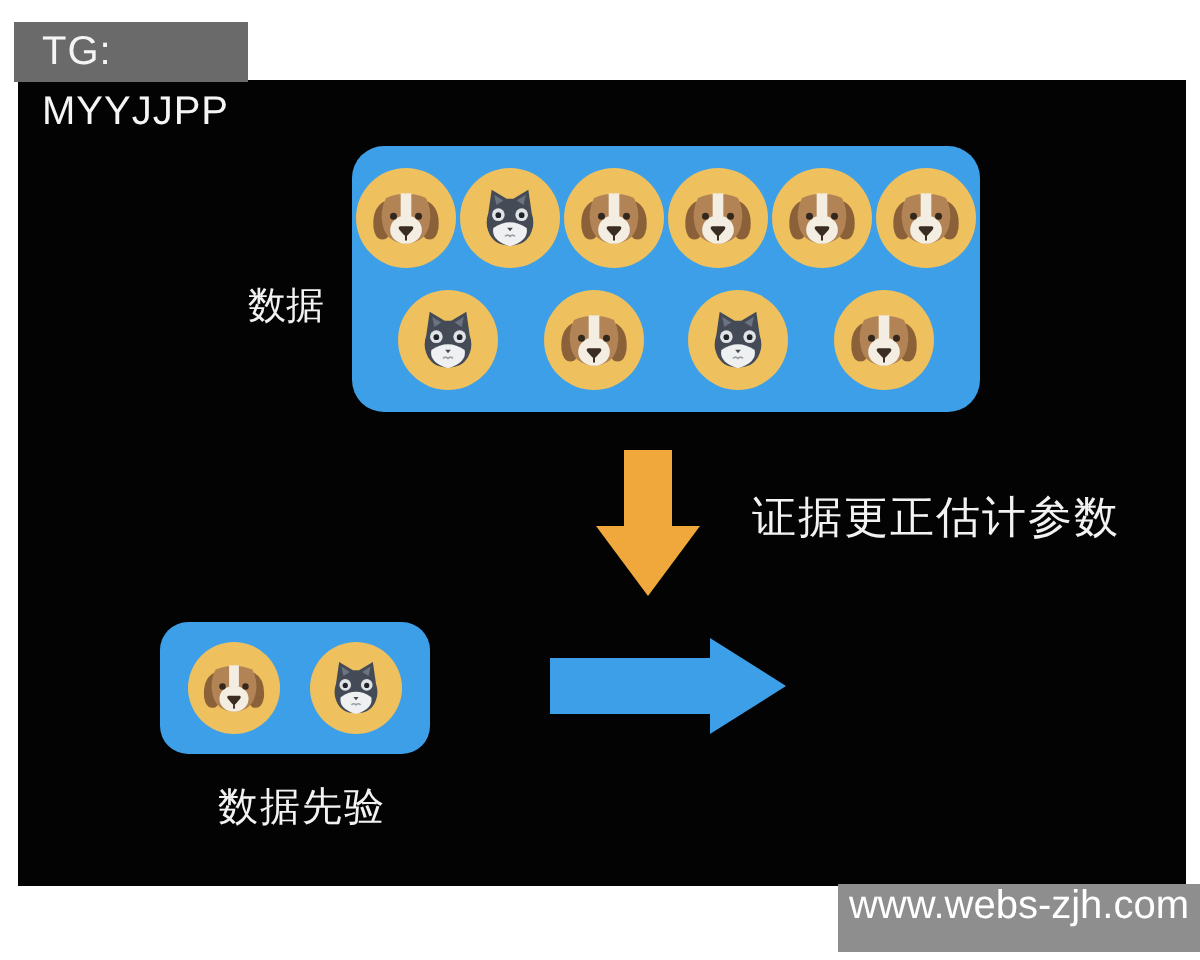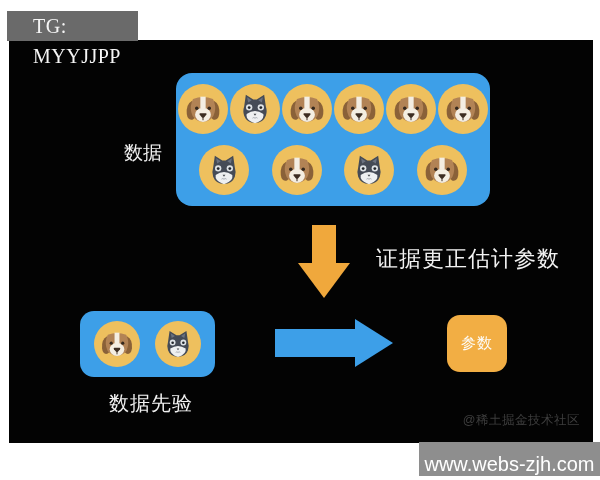--- a/index.html
+++ b/index.html
@@ -5,25 +5,24 @@
   html,body{margin:0;padding:0;background:#ffffff;}
   .page{
     position:relative;width:600px;height:480px;background:#ffffff;overflow:hidden;
     font-family:"Liberation Sans","DejaVu Sans",sans-serif;
   }
   .canvas{
     position:absolute;left:9px;top:40px;width:584px;height:403px;
     background:var(--canvas-black,#030303);
   }
   .tg-badge{
-    position:absolute;left:7px;top:11px;width:131px;height:30px;
+    position:absolute;left:7px;top:11px;width:117px;height:30px;
     background:var(--badge-gray,#6a6a6a);color:#f5f5f5;
-    font-size:20px;line-height:30px;padding-left:26px;box-sizing:border-box;
+    font-size:20px;line-height:30px;padding-left:14px;box-sizing:border-box;
     letter-spacing:0.5px;
-    font-family:Liberation Serif, serif;
   }
   .data-box{
     position:absolute;left:176px;top:73px;width:314px;height:133px;
     background:var(--box-blue,#3d9fe8);border-radius:16px;
     display:flex;flex-wrap:wrap;justify-content:space-evenly;align-content:center;
     row-gap:11px;
   }
   .data-box .animal{width:50px;height:50px;display:block;}
   .prior-box{
     position:absolute;left:80px;top:311px;width:135px;height:66px;
@@ -44,21 +43,21 @@
     display:flex;align-items:center;justify-content:center;
     color:#fdfdfb;font-size:15px;letter-spacing:1px;
   }
   .watermark{
     position:absolute;right:20px;top:412px;font-size:12.5px;color:#3e3e3e;
     letter-spacing:0.5px;
   }
   .site-bar{
     position:absolute;left:419px;top:442px;width:181px;height:34px;
     background:var(--bar-gray,#8e8e8e);color:#ffffff;
-    display:flex;align-items:flex-end;justify-content:center;font-size:20px;
+    display:flex;align-items:flex-start;justify-content:center;font-size:20px;
   }
 </style>
 </head>
 <body>
 
 <div class="page">
 
   <div class="canvas"></div>
 
   <div class="tg-badge">
@@ -239,23 +238,19 @@
 </div>
 
   <div class="lbl lbl-prior">数据先验</div>
 
   <svg class="arrow-right" width="118" height="48" viewBox="0 0 118 48">
     <rect x="0" y="10" width="82" height="28" fill="var(--box-blue,#3d9fe8)"></rect>
     <polygon points="80,0 118,24 80,48" fill="var(--box-blue,#3d9fe8)"></polygon>
   </svg>
 
 
-  <div class="param-box">
-    <span>参数</span>
-  </div>
-
-  <div class="watermark">@稀土掘金技术社区</div>
+
 
   <div class="site-bar">
     <span>www.webs-zjh.com</span>
   </div>
 
 </div>
 
 </body></html>

